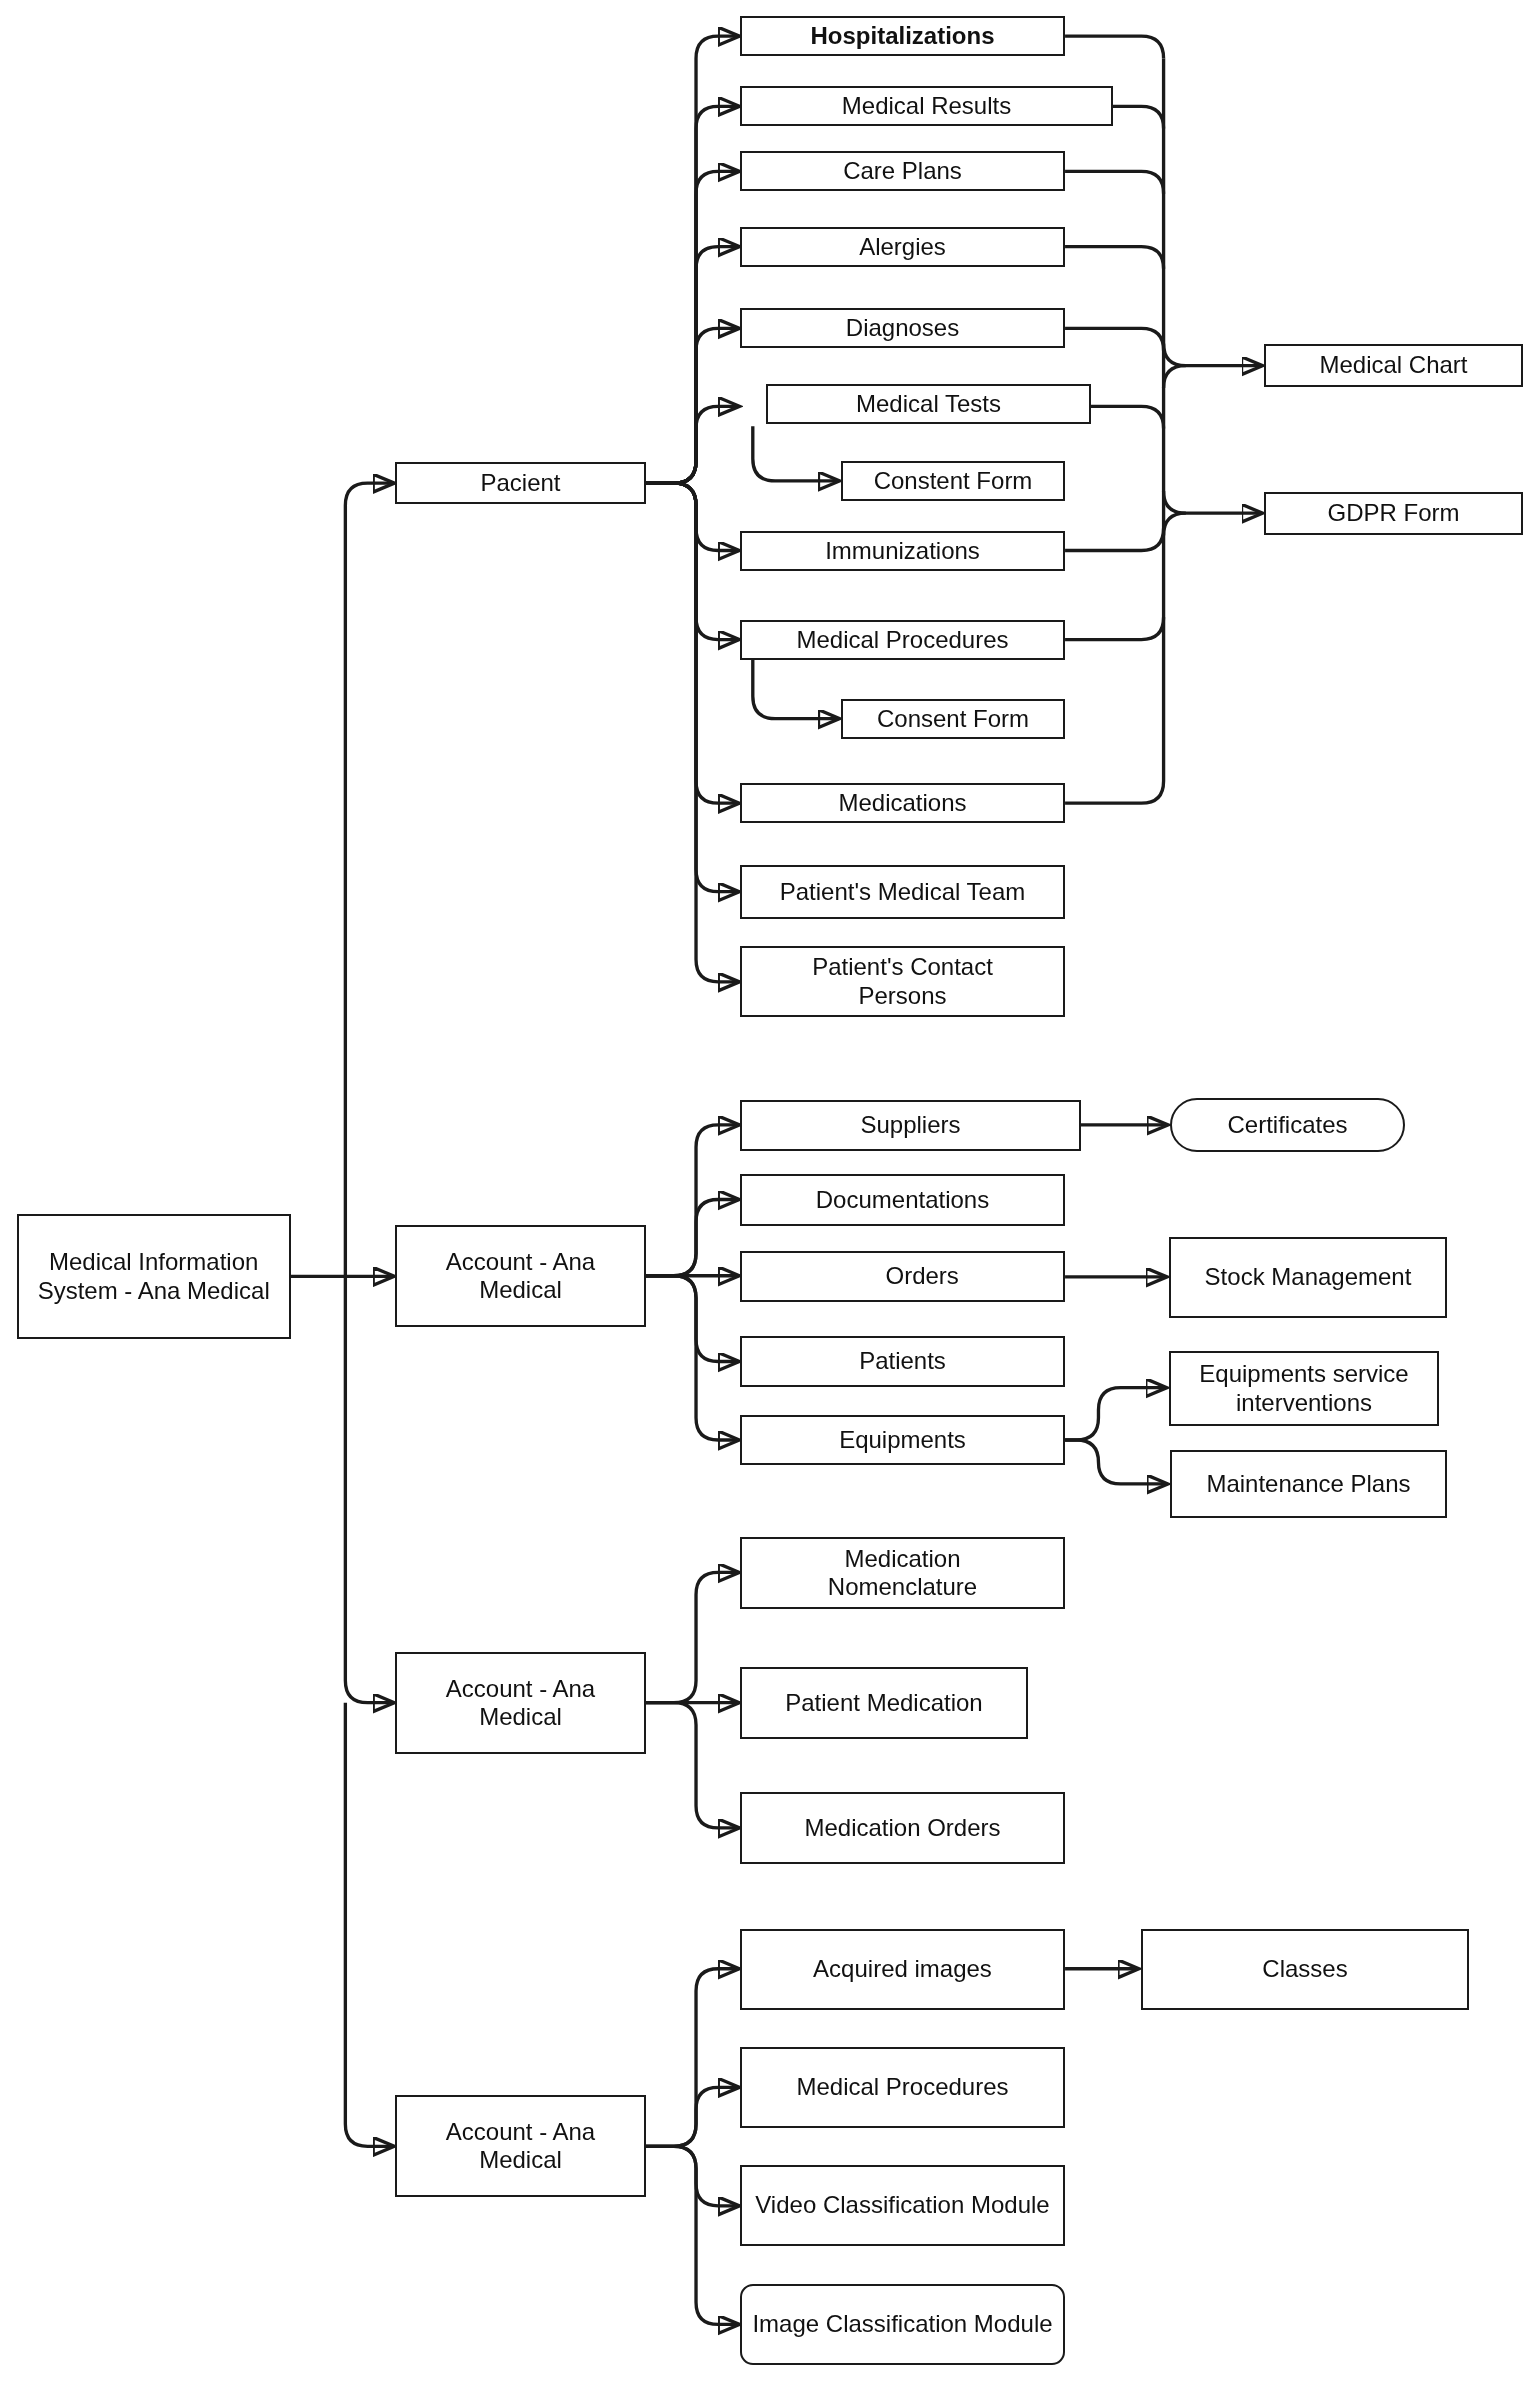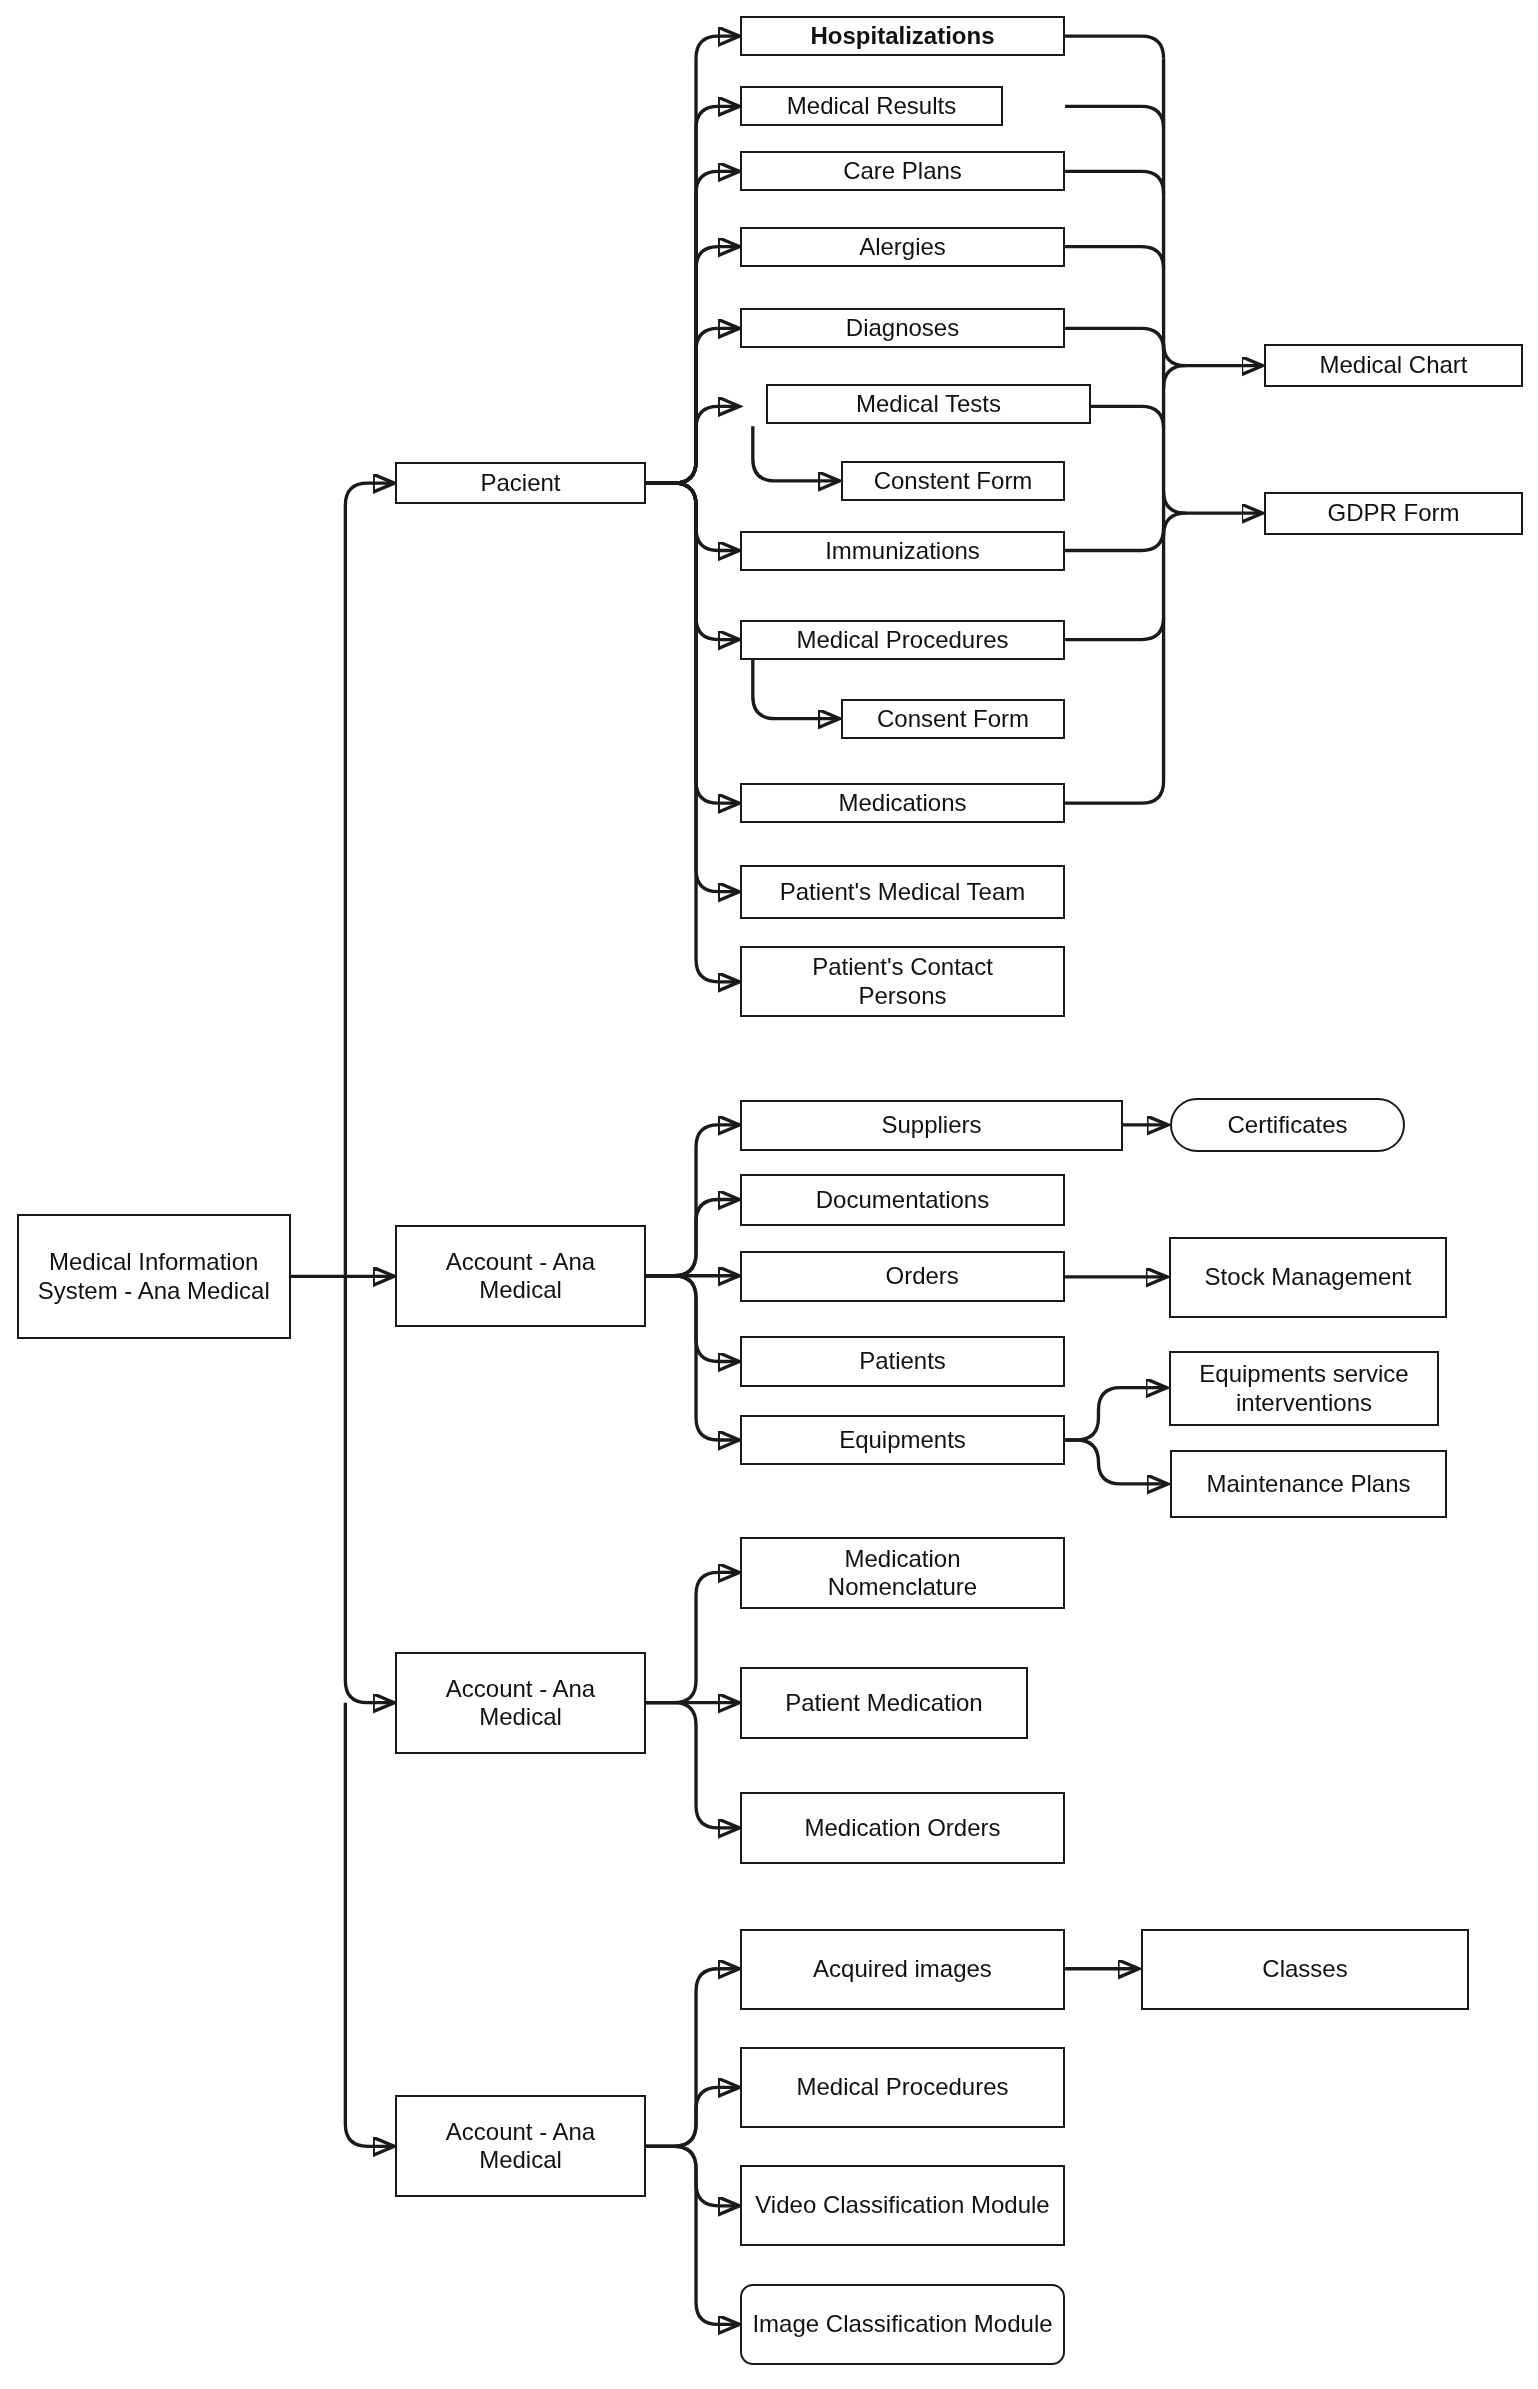--- a/index.html
+++ b/index.html
@@ -102,37 +102,37 @@
   </svg>
 
   <div class="node" style="left:16.7px;top:1214px;width:274px;height:125px;">Medical Information System - Ana Medical</div>
 
   <div class="node" style="left:395px;top:462px;width:251px;height:42px;">Pacient</div>
   <div class="node" style="left:395px;top:1225px;width:251px;height:102px;">Account - Ana Medical</div>
   <div class="node" style="left:395px;top:1652px;width:251px;height:102px;">Account - Ana Medical</div>
   <div class="node" style="left:395px;top:2095px;width:251px;height:102px;">Account - Ana Medical</div>
 
   <div class="node" style="left:740px;top:16px;width:325px;height:40px;font-weight:bold;">Hospitalizations</div>
-  <div class="node" style="left:740px;top:86px;width:263px;height:40px;">Medical Results</div>
+  <div class="node" style="left:740px;top:86px;width:373px;height:40px;">Medical Results</div>
   <div class="node" style="left:740px;top:151px;width:325px;height:40px;">Care Plans</div>
   <div class="node" style="left:740px;top:227px;width:325px;height:40px;">Alergies</div>
   <div class="node" style="left:740px;top:308px;width:325px;height:40px;">Diagnoses</div>
   <div class="node" style="left:740px;top:384px;width:325px;height:40px;margin-left:26px;">Medical Tests</div>
   <div class="node" style="left:841px;top:461px;width:224px;height:40px;">Constent Form</div>
   <div class="node" style="left:740px;top:531px;width:325px;height:40px;">Immunizations</div>
   <div class="node" style="left:740px;top:620px;width:325px;height:40px;">Medical Procedures</div>
   <div class="node" style="left:841px;top:699px;width:224px;height:40px;">Consent Form</div>
   <div class="node" style="left:740px;top:783px;width:325px;height:40px;">Medications</div>
   <div class="node" style="left:740px;top:865px;width:325px;height:54px;">Patient's Medical Team</div>
   <div class="node pad-wide" style="left:740px;top:946px;width:325px;height:71px;">Patient's Contact Persons</div>
 
   <div class="node" style="left:1264px;top:344px;width:259px;height:43px;">Medical Chart</div>
   <div class="node" style="left:1264px;top:492px;width:259px;height:43px;">GDPR Form</div>
 
-  <div class="node" style="left:740px;top:1100px;width:383px;height:51px;">Suppliers</div>
+  <div class="node" style="left:740px;top:1100px;width:341px;height:51px;">Suppliers</div>
   <div class="node" style="left:740px;top:1174px;width:325px;height:52px;">Documentations</div>
   <div class="node" style="left:740px;top:1251px;width:325px;height:51px;padding-left:46px;">Orders</div>
   <div class="node" style="left:740px;top:1336px;width:325px;height:51px;">Patients</div>
   <div class="node" style="left:740px;top:1415px;width:325px;height:50px;">Equipments</div>
 
   <div class="node" style="left:1170px;top:1098px;width:235px;height:54px;border-radius:27px;">Certificates</div>
   <div class="node" style="left:1169px;top:1237px;width:278px;height:81px;">Stock Management</div>
   <div class="node" style="left:1169px;top:1351px;width:270px;height:75px;">Equipments service interventions</div>
   <div class="node" style="left:1170px;top:1450px;width:277px;height:68px;">Maintenance Plans</div>
 

